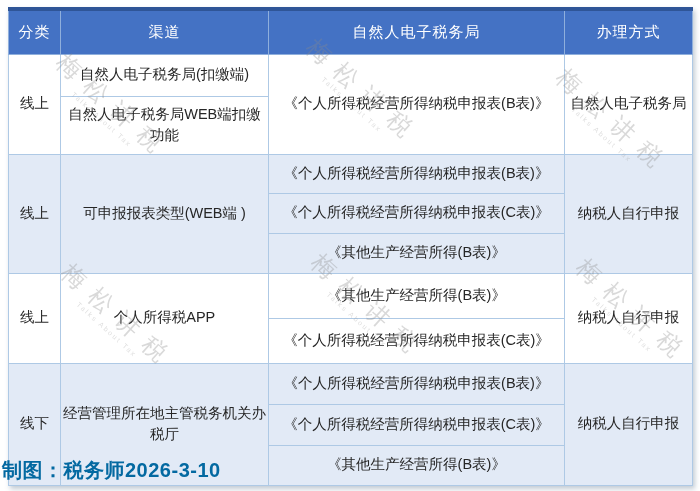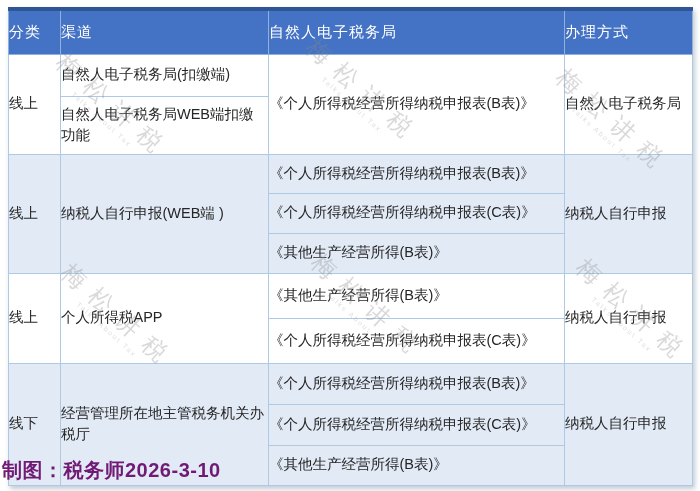--- a/index.html
+++ b/index.html
@@ -16,39 +16,39 @@
     width:684px;height:477px;
     border-collapse:collapse;table-layout:fixed;
     border:1px solid #7FA3CD;
     border-top:4px solid #2F5597;
     box-shadow:2px 3px 5px rgba(120,140,160,.45);
     background:#fff;
   }
   col.c1{width:52px;} col.c2{width:208px;} col.c3{width:296px;} col.c4{width:128px;}
   th,td{
     border:1px solid #AEC9E5;
-    text-align:left;vertical-align:middle;
+    text-align:center;vertical-align:middle;
     padding:2px 0;
     font-size:14.5px;line-height:1.45;
     word-break:break-word;
   }
   thead tr{height:45px;}
   th{
     background:#4472C4;color:#ffffff;
     font-size:15px;font-weight:500;letter-spacing:1px;
     border-color:#8FAFDC;border-top:none;
   }
   tr.white td{background:#ffffff;margin-left:24px;}
   tr.blue td{background:#E2EAF6;}
   tr.h42{height:42px;} tr.h58{height:58px;}
   tr.h39{height:39px;} tr.h40{height:40px;}
   tr.h45{height:45px;} tr.h41{height:41px;}
   .note{
     position:absolute;left:2px;top:457px;z-index:30;
-    color:#701a75;font-size:20px;font-weight:700;letter-spacing:.5px;
+    color:#0369a1;font-size:20px;font-weight:700;letter-spacing:.5px;
     white-space:nowrap;
   }
   .wm-layer{position:absolute;inset:0;z-index:20;pointer-events:none;}
   .wm{
     position:absolute;
     transform:rotate(42deg);transform-origin:center;
     text-align:center;opacity:.32;
   }
   .wm .cn{
     display:block;color:#8a8a8a;font-size:24px;letter-spacing:12px;
@@ -87,21 +87,21 @@
         <td>自然人电子税务局(扣缴端)</td>
         <td rowspan="2">《个人所得税经营所得纳税申报表(B表)》</td>
         <td rowspan="2">自然人电子税务局</td>
       </tr>
       <tr class="white h58">
         <td>自然人电子税务局WEB端扣缴功能</td>
       </tr>
 
       <tr class="blue h39">
         <td rowspan="3">线上</td>
-        <td rowspan="3">纳税人自行申报(WEB端 )</td>
+        <td rowspan="3">可申报报表类型(WEB端 )</td>
         <td>《个人所得税经营所得纳税申报表(B表)》</td>
         <td rowspan="3">纳税人自行申报</td>
       </tr>
       <tr class="blue h40">
         <td>《个人所得税经营所得纳税申报表(C表)》</td>
       </tr>
       <tr class="blue h40">
         <td>《其他生产经营所得(B表)》</td>
       </tr>
 

